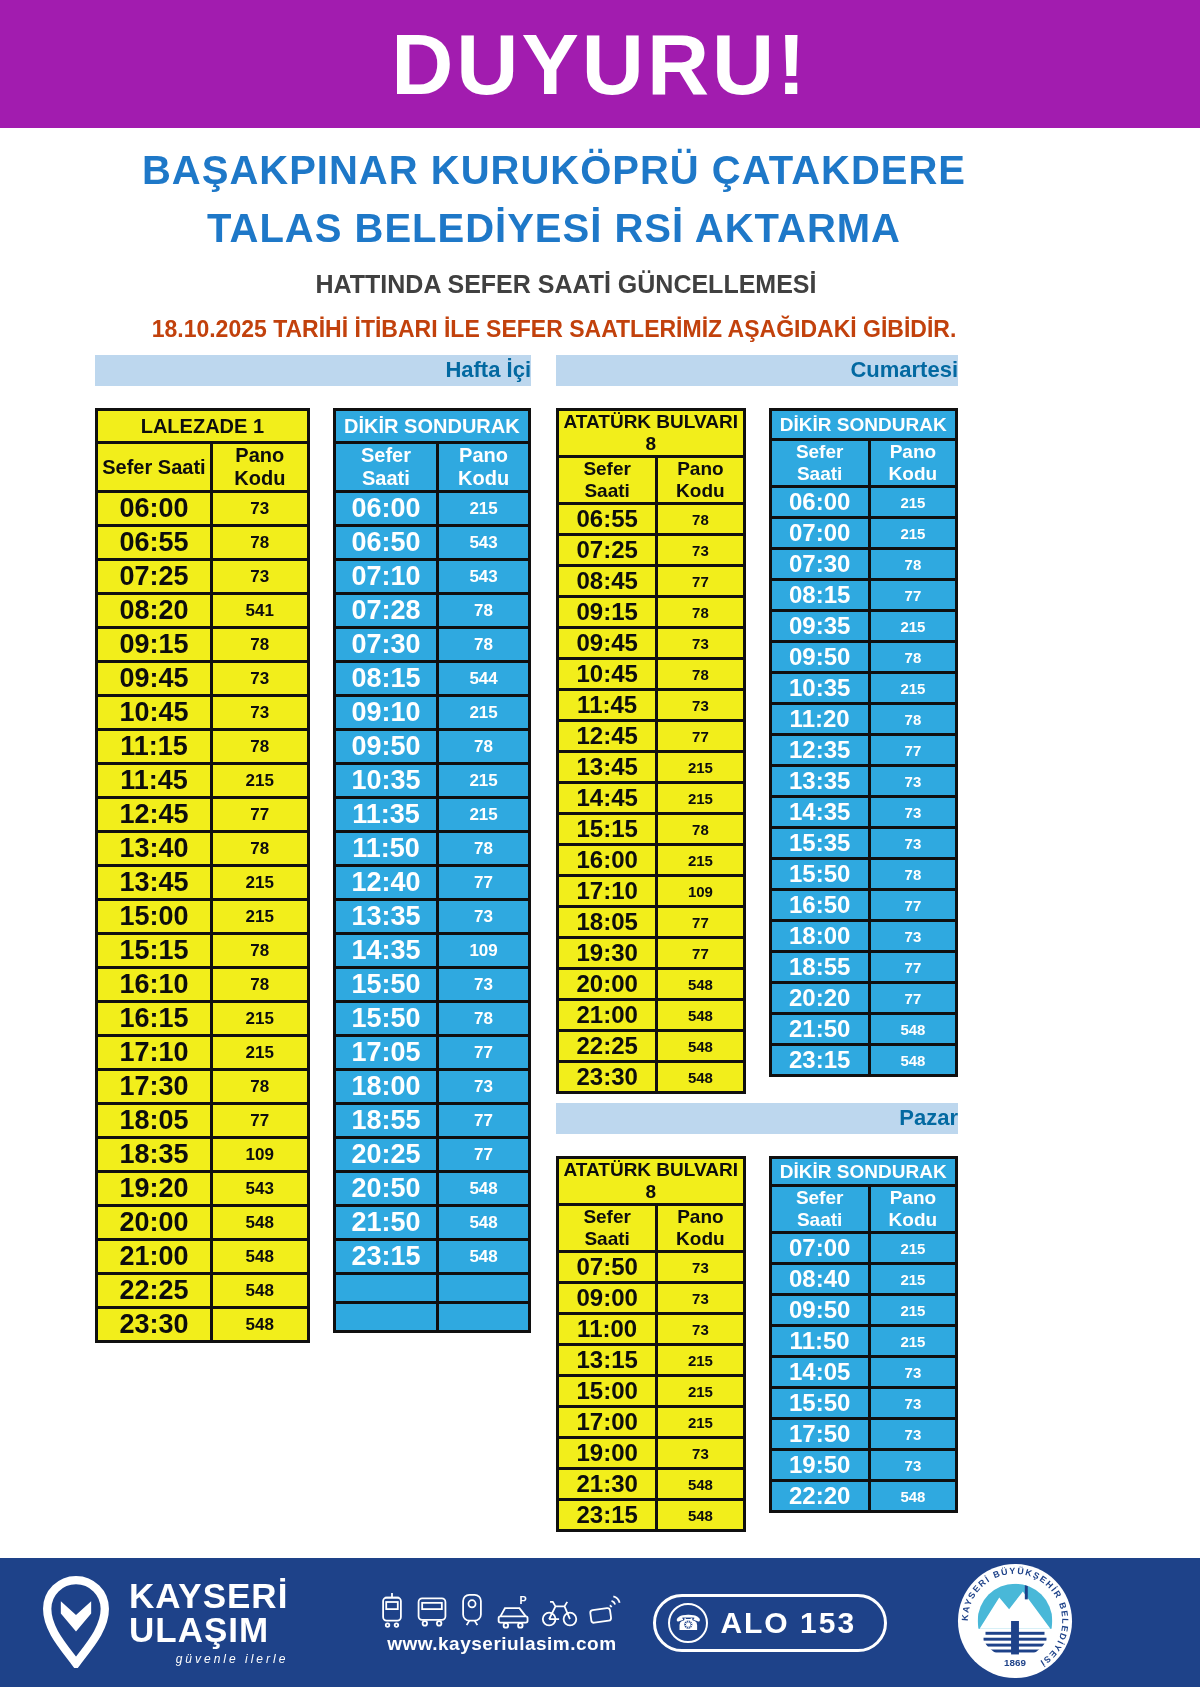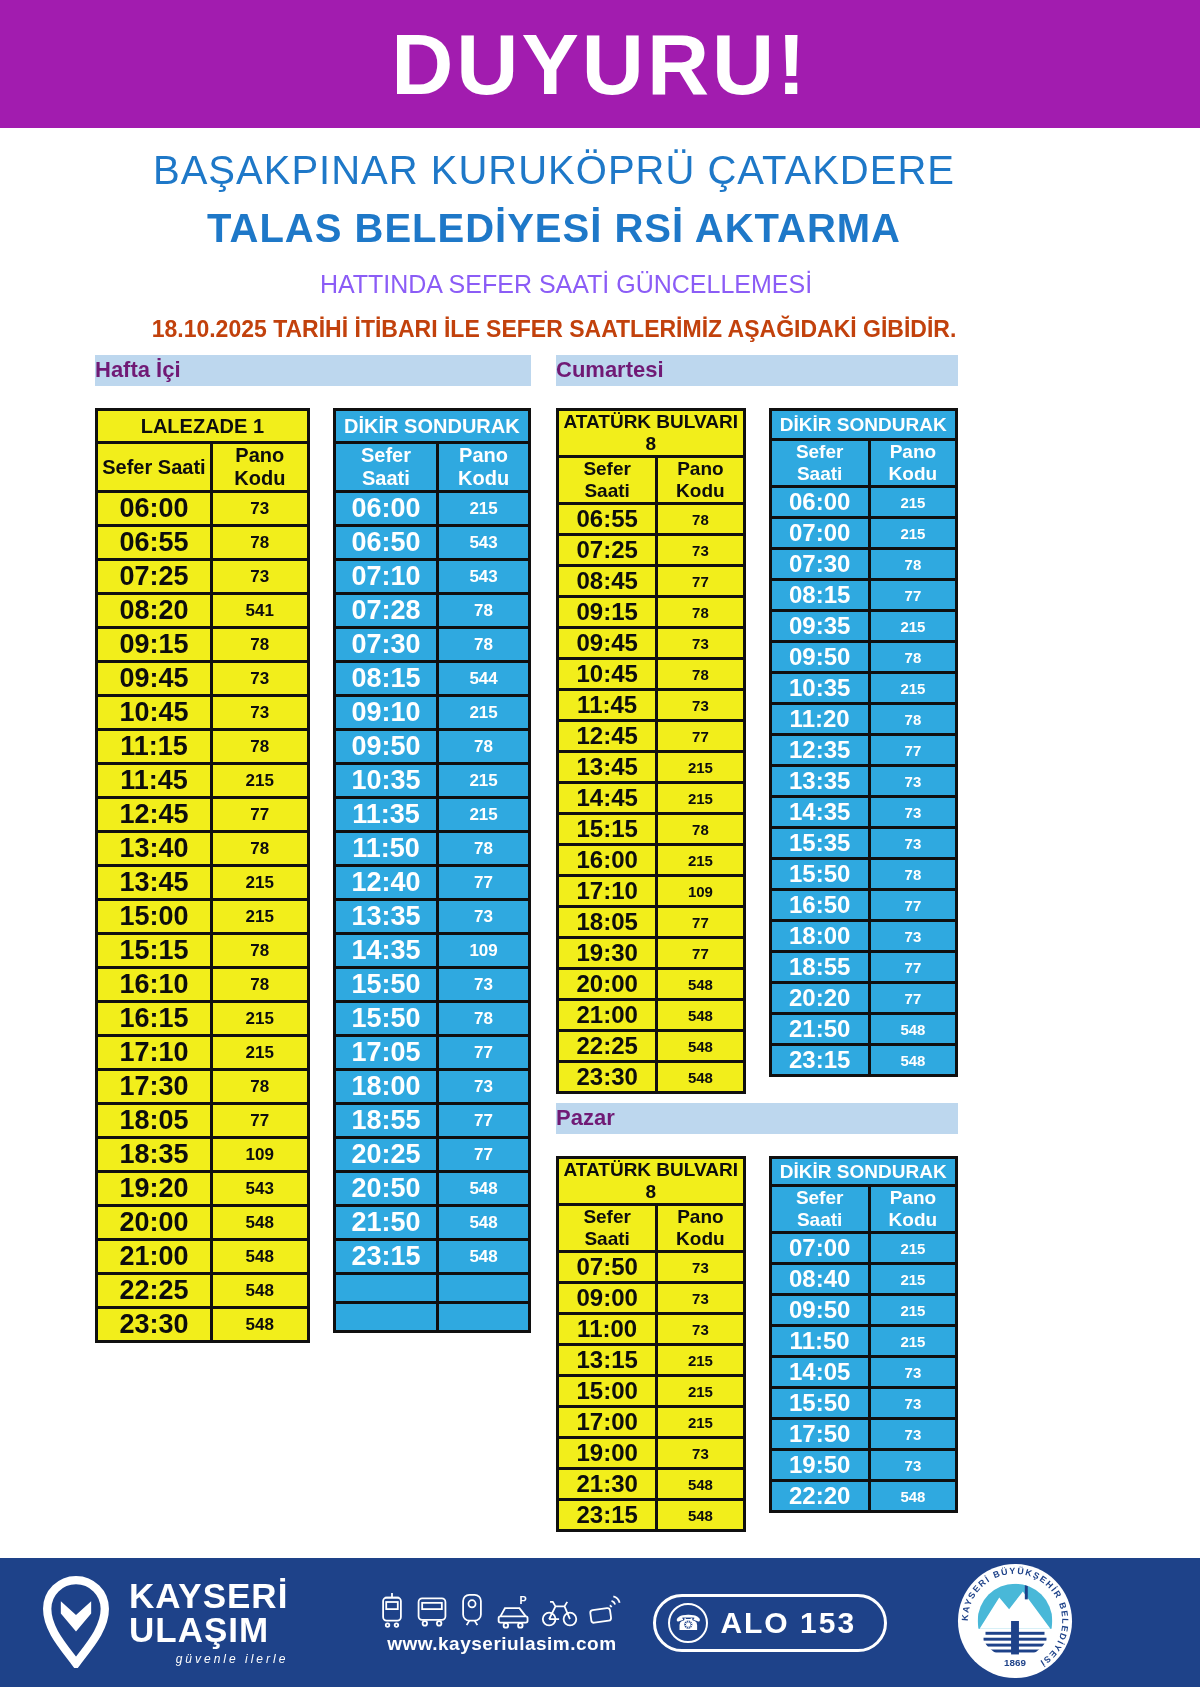--- a/index.html
+++ b/index.html
@@ -10,30 +10,30 @@
     font-family:"Liberation Sans", sans-serif;
     overflow:hidden;
   }
 
   
   .banner { height:128px; background:#a21caf; display:flex; align-items:center; justify-content:center; }
   .banner h1 { margin:0; color:#ffffff; font-size:86px; font-weight:bold; letter-spacing:3px; }
 
   
   .titles { width:1108px; text-align:center; }
-  .t1 { margin-top:20px; font-size:40px; font-weight:normal; color:#1e78c8; letter-spacing:1px; }
+  .t1 { margin-top:20px; font-size:40px; font-weight:bold; color:#1e78c8; letter-spacing:1px; }
   .t2 { margin-top:13px; font-size:40px; font-weight:bold; color:#1e78c8; letter-spacing:1px; }
-  .t3 { margin-top:19px; font-size:25px; font-weight:normal; color:#8b5cf6;padding-left:24px; }
+  .t3 { margin-top:19px; font-size:25px; font-weight:bold; color:#404040;padding-left:24px; }
   .t4 { margin-top:17px; font-size:23px; font-weight:bold; color:#c2410c; }
 
   
   .schedule-area { display:flex; margin:12px 0 0 95px; gap:25px; align-items:flex-start; }
   .col-left  { width:436px; }
   .col-right { width:402px; }
-  .day-band { background:#bdd7ee; color:#701a75; font-weight:bold; font-size:22px; text-align:left; padding:2px 0 3px 0; }
+  .day-band { background:#bdd7ee; color:#0369a1; font-weight:bold; font-size:22px; text-align:right; padding:2px 0 3px 0; }
   .pair { display:flex; gap:23px; margin-top:22px; align-items:flex-start; }
   .pazar-band { margin-top:9px; }
 
   table.sched { border-collapse:collapse; }
   .sched th, .sched td { border:3px solid #101010; text-align:center; font-weight:bold; padding:0; }
   .sched.yellow th, .sched.yellow td { background:#f2ee1b; color:#0d0d0d; }
   .sched.blue   th, .sched.blue   td { background:#2fa9e0; color:#ffffff; }
 
   
   #weekday .sched .ttl th  { height:33px; font-size:20px; }

